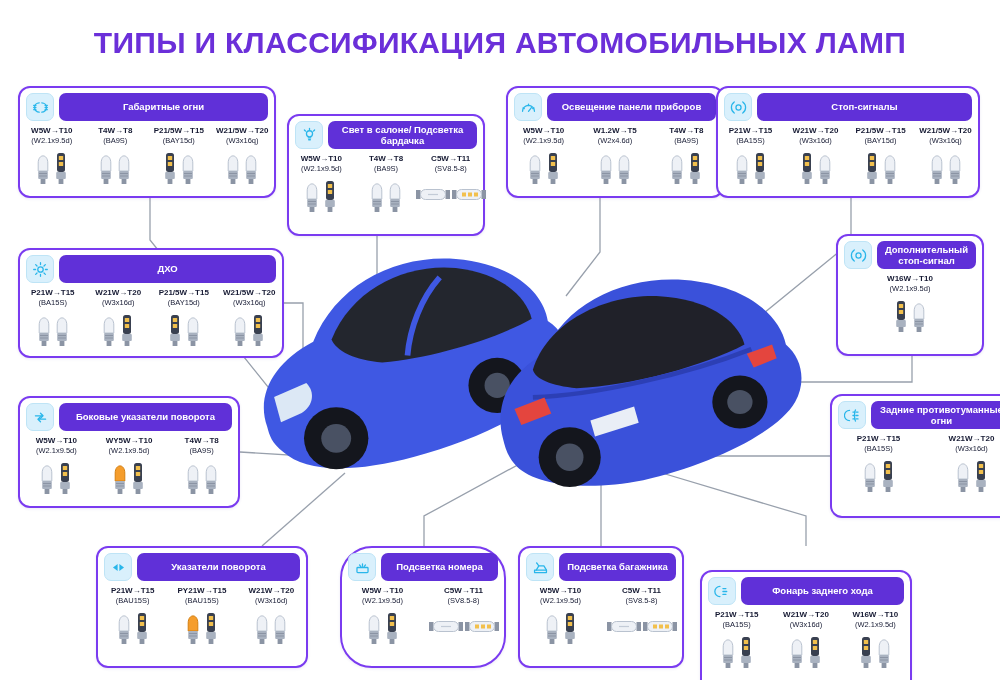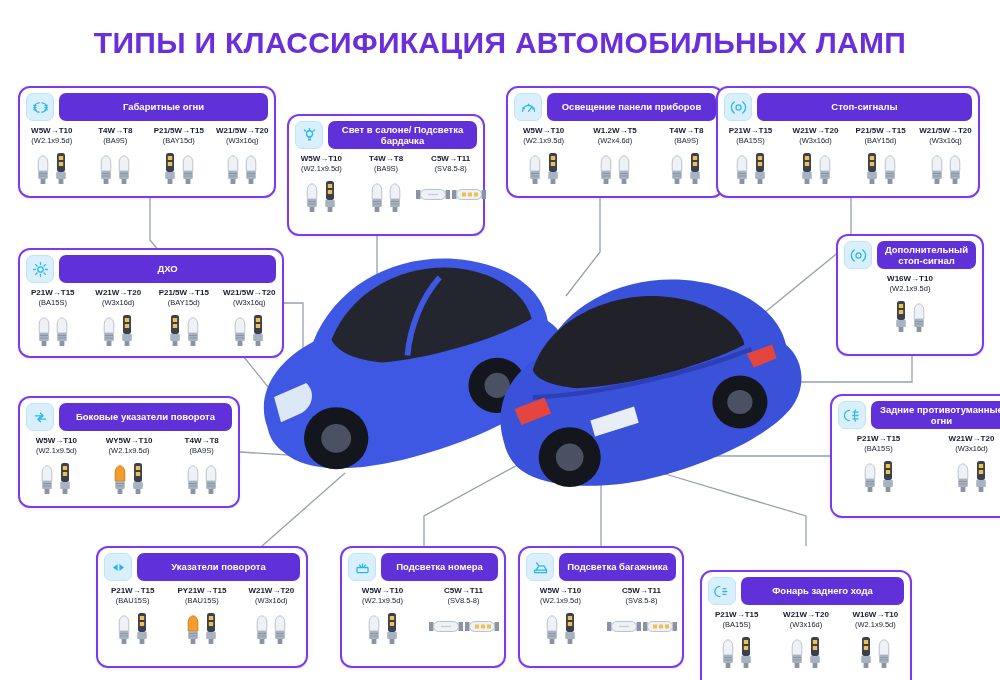--- a/index.html
+++ b/index.html
@@ -50,21 +50,21 @@
 
   #panel-marker   {left:18px; top:86px; width:258px;min-height:112px;}
   #panel-interior {left:287px;top:76px; width:198px;min-height:122px;margin-top:38px;}
   #panel-dashboard{left:506px;top:86px; width:218px;min-height:112px;}
   #panel-brake    {left:716px;top:86px; width:264px;min-height:112px;}
   #panel-drl      {left:18px; top:248px;width:266px;min-height:110px;}
   #panel-addbrake {left:836px;top:234px;width:148px;min-height:122px;}
   #panel-sideturn {left:18px; top:396px;width:222px;min-height:112px;}
   #panel-rearfog  {left:830px;top:394px;width:190px;min-height:124px;}
   #panel-turn     {left:96px; top:546px;width:212px;min-height:122px;}
-  #panel-plate    {left:340px;top:546px;width:166px;min-height:122px;}
+  #panel-plate    {left:340px;top:546px;width:166px;min-height:122px;border-radius:32px;}
   #panel-trunk    {left:518px;top:546px;width:166px;min-height:122px;}
   #panel-reverse  {left:700px;top:570px;width:212px;min-height:122px;}
 </style>
 </head>
 <body>
 
 <div id="canvas" data-name="infographic-canvas">
 
   <h1 data-name="page-title">ТИПЫ И КЛАССИФИКАЦИЯ АВТОМОБИЛЬНЫХ ЛАМП</h1>
 

